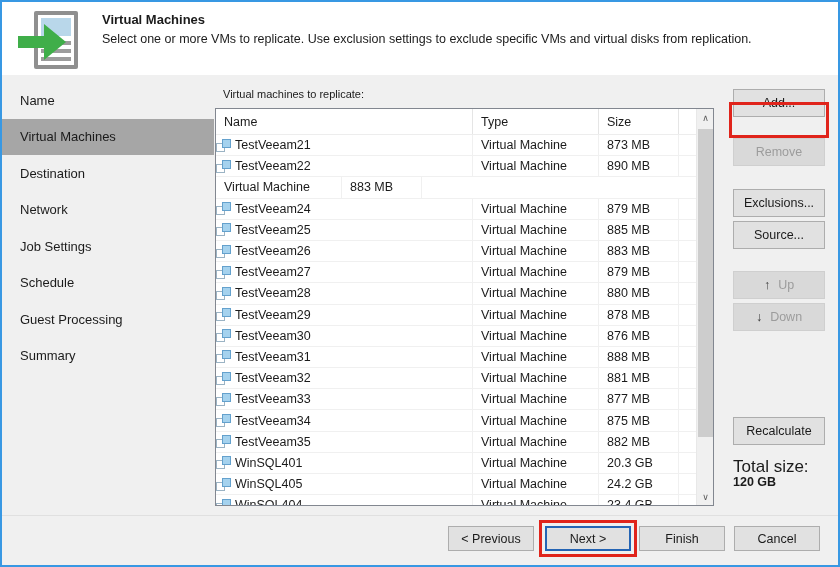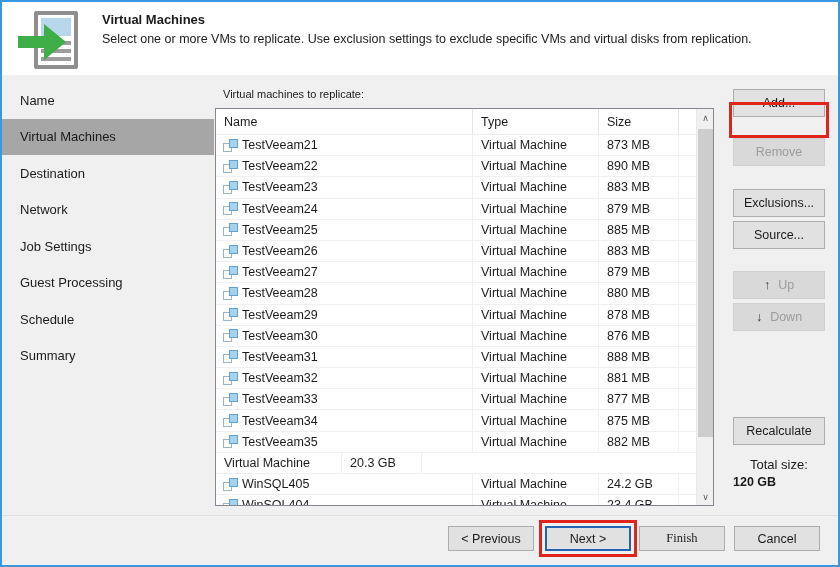--- a/index.html
+++ b/index.html
@@ -43,21 +43,21 @@
   .th { padding-left:8px; border-right:1px solid #e5e5e5; height:100%; display:flex; align-items:center; }
   .col-name { width:257px; }
   .col-type { width:126px; }
   .col-size { width:80px; }
   .col-fill { flex:1; border-right:none; }
   .tbody { position:absolute; left:0; top:26px; right:17px; bottom:0; overflow:hidden; }
   .vm-row { display:flex; height:21.2px; align-items:center; font-size:12.5px;
     border-bottom:1px solid #f0f0f0; cursor:default; }
   .td { padding-left:8px; height:100%; display:flex; align-items:center;
     border-right:1px solid #f0f0f0; overflow:hidden; white-space:nowrap; }
-  .td.col-name { padding-left:7px; }
+  .td.col-name { padding-left:0; }
   .vm-icon { width:15px; height:13px; position:relative; flex:none; margin-right:4px; }
   .vm-icon .back  { position:absolute; left:0; bottom:0; width:9px; height:9px;
     border:1px solid #9bb3c4; background:#ffffff; }
   .vm-icon .front { position:absolute; right:0; top:0; width:9px; height:9px;
     border:1px solid #64a1cd; background:#a5d2ee; }
 
   
   .scrollbar { position:absolute; top:0; right:0; bottom:0; width:17px;
     background:#f0f0f0; border-left:1px solid #e8e8e8; }
   .scroll-btn { position:absolute; left:0; width:17px; height:17px; display:flex;
@@ -65,21 +65,21 @@
   .scroll-up { top:0; } .scroll-down { bottom:0; }
   .scroll-thumb { position:absolute; left:1px; top:20px; width:15px; height:308px;
     background:#cdcdcd; cursor:pointer; }
 
   
   .btn { position:absolute; left:731px; width:92px; height:28px;
     background:#e1e1e1; border:1px solid #adadad; font-size:12.5px;
     font-family:inherit; color:#1b1b1b; cursor:pointer; }
   .btn:disabled, .btn.disabled { background:#d9d9d9; border-color:#cfcfcf; color:#9c9c9c; cursor:default; }
   .btn .arrow { color:#3f3f3f; font-weight:bold; margin-right:8px; }
-  .totals-label { position:absolute; left:731px; top:382px; font-size:13px;margin-left:17px; }
+  .totals-label { position:absolute; left:731px; top:382px; font-size:17px; }
   .totals-value { position:absolute; left:731px; top:400px; font-size:12.5px; font-weight:bold; }
 
   
   .footer-sep { position:absolute; left:0; right:0; top:440px; height:1px; background:#e0e0e0; }
   .fbtn { position:absolute; top:451px; width:86px; height:25px;
     background:#e1e1e1; border:1px solid #adadad; font-size:12.5px;
     font-family:inherit; color:#1b1b1b; cursor:pointer; }
   .fbtn.default { border:2px solid #2464b4; }
 
   
@@ -119,24 +119,24 @@
         <div class="side-item">
     <span>Destination</span>
   </div>
         <div class="side-item">
     <span>Network</span>
   </div>
         <div class="side-item">
     <span>Job Settings</span>
   </div>
         <div class="side-item">
+    <span>Schedule</span>
+  </div>
+        <div class="side-item">
     <span>Guest Processing</span>
-  </div>
-        <div class="side-item">
-    <span>Schedule</span>
   </div>
         <div class="side-item">
     <span>Summary</span>
   </div>
       </div>
 
     <div class="list-label">Virtual machines to replicate:</div>
 
     <div class="vm-table">
       <div class="thead">
@@ -172,27 +172,20 @@
     </div>
     <div class="td col-type">
               <span>Virtual Machine</span>
             </div>
     <div class="td col-size">
               <span>890 MB</span>
             </div>
     <div class="td col-fill" style="border-right:none;"></div>
   </div>
           <div class="vm-row">
-    <div class="td col-name">
-      <span class="vm-icon">
-                <span class="back"></span>
-                <span class="front"></span>
-              </span>
-      <span>TestVeeam23</span>
-    </div>
     <div class="td col-type">
               <span>Virtual Machine</span>
             </div>
     <div class="td col-size">
               <span>883 MB</span>
             </div>
     <div class="td col-fill" style="border-right:none;"></div>
   </div>
           <div class="vm-row">
     <div class="td col-name">
@@ -380,20 +373,27 @@
     </div>
     <div class="td col-type">
               <span>Virtual Machine</span>
             </div>
     <div class="td col-size">
               <span>882 MB</span>
             </div>
     <div class="td col-fill" style="border-right:none;"></div>
   </div>
           <div class="vm-row">
+    <div class="td col-name">
+      <span class="vm-icon">
+                <span class="back"></span>
+                <span class="front"></span>
+              </span>
+      <span>WinSQL401</span>
+    </div>
     <div class="td col-type">
               <span>Virtual Machine</span>
             </div>
     <div class="td col-size">
               <span>20.3 GB</span>
             </div>
     <div class="td col-fill" style="border-right:none;"></div>
   </div>
           <div class="vm-row">
     <div class="td col-name">
@@ -446,19 +446,19 @@
       <span class="arrow">↓</span><span>Down</span>
     </button>
     <button class="btn" style="top:342px;">Recalculate</button>
 
     <div class="totals-label">Total size:</div>
     <div class="totals-value">120 GB</div>
 
     <div class="footer-sep"></div>
     <button class="fbtn" style="left:446px;">&lt; Previous</button>
     <button class="fbtn default" style="left:543px;">Next &gt;</button>
-    <button class="fbtn" style="left:637px;font-family:Liberation Serif, serif;">Finish</button>
+    <button class="fbtn" style="left:637px;">Finish</button>
     <button class="fbtn" style="left:732px;">Cancel</button>
 
     <div class="annotation ann-add"></div>
     <div class="annotation ann-next"></div>
   </div>
 </div>
 
 </body></html>

